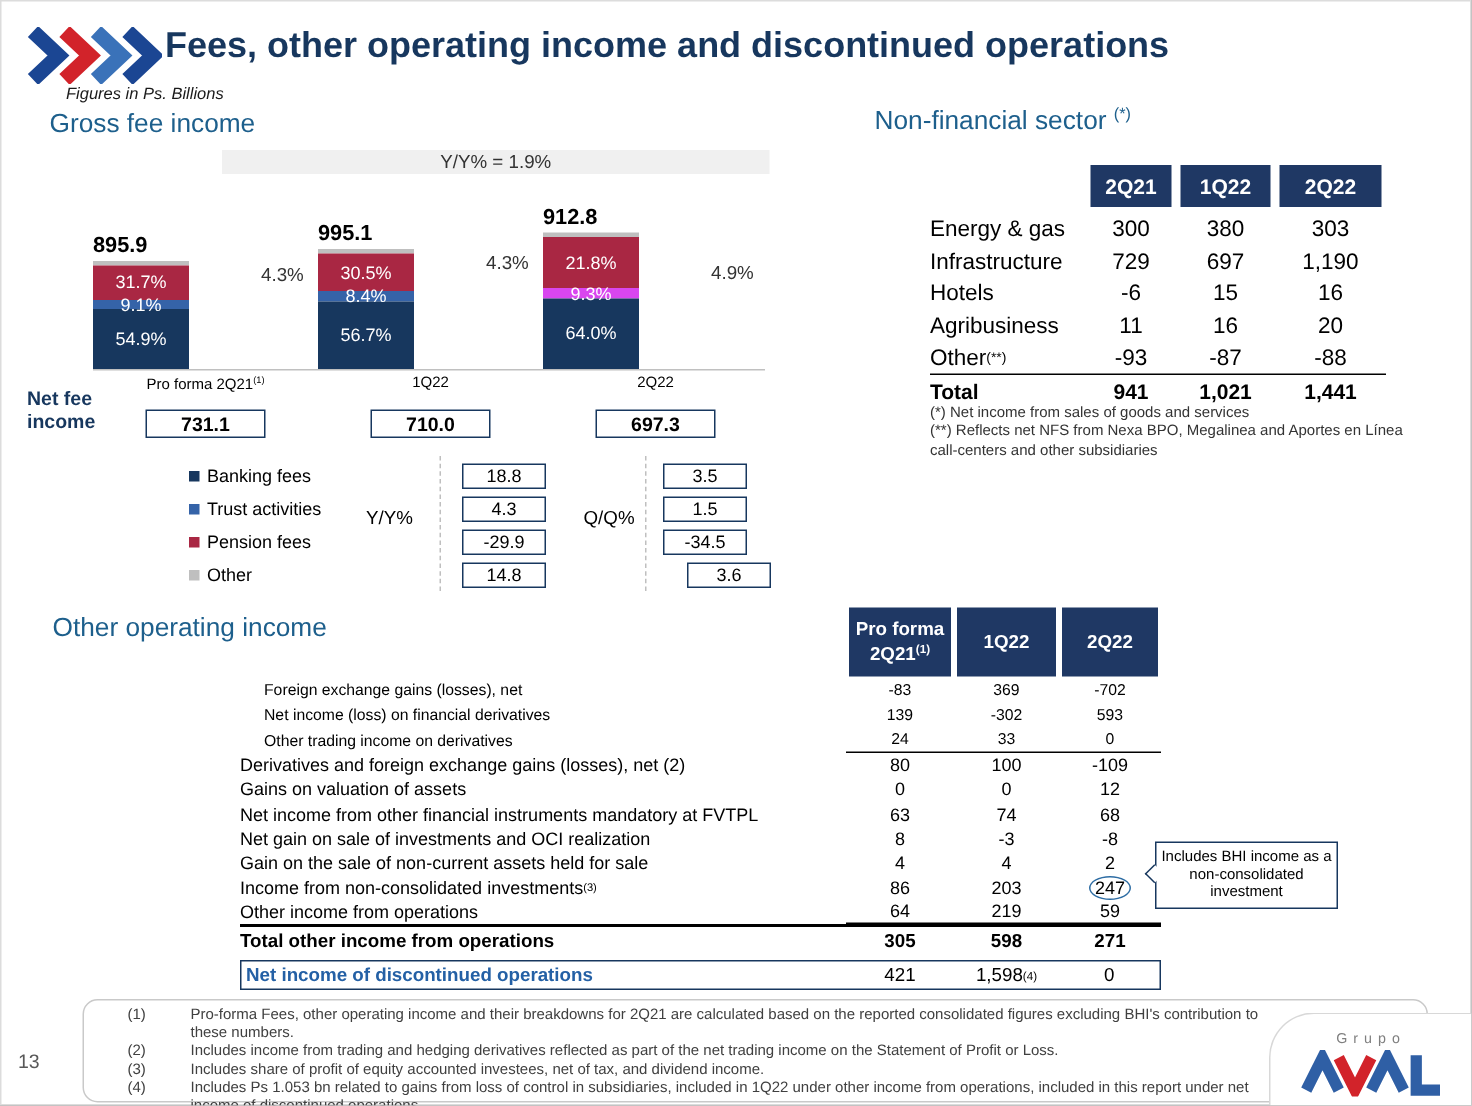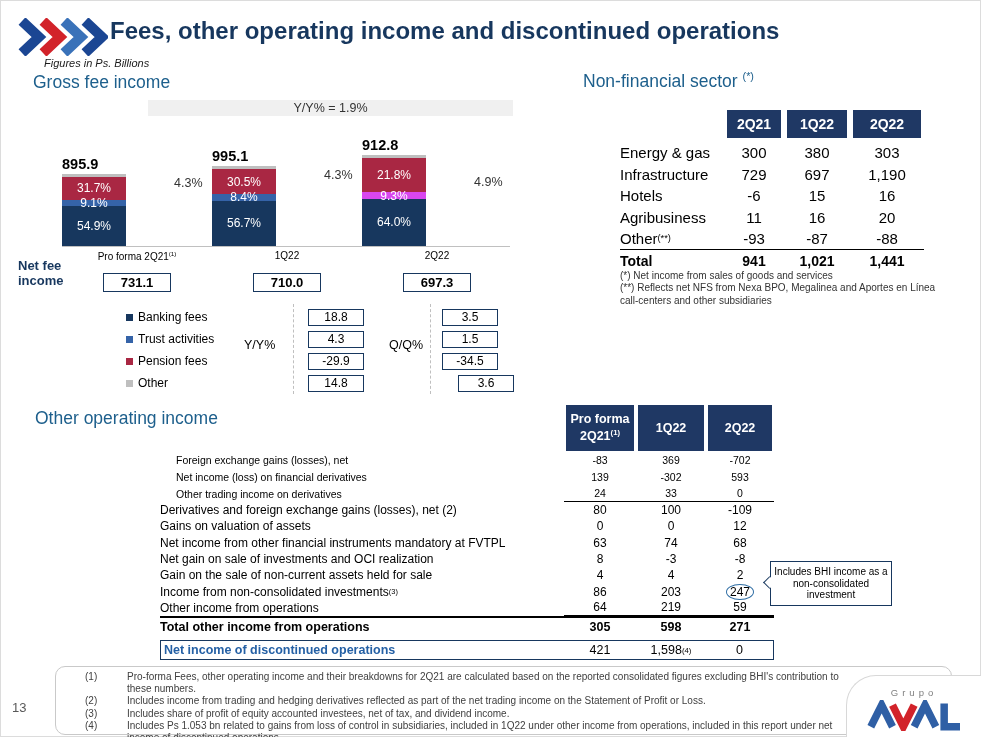--- a/index.html
+++ b/index.html
@@ -30,21 +30,21 @@
   .bar-stack{width:64px;display:flex;flex-direction:column;}
   .seg{display:flex;align-items:center;justify-content:center;}
   .seg span{position:relative;z-index:2;color:#fff;font-size:12px;}
   .out-label{position:absolute;left:calc(50% + 37px);font-size:12.5px;color:#333;}
   .axis{position:absolute;left:62px;top:246px;width:448px;height:1px;background:#C0C0C0;}
   .xlabels{position:absolute;left:62px;top:250px;width:450px;display:flex;}
   .xlabels>div{flex:1;text-align:center;font-size:10px;color:#000;}
   .netfee-label{position:absolute;left:18px;top:258px;width:62px;font-size:13px;font-weight:bold;color:#17375E;line-height:15px;}
   .netfee-row{position:absolute;left:62px;top:273px;width:450px;display:flex;}
   .netfee-row>div{flex:1;display:flex;justify-content:center;}
-  .netfee-box{width:68px;height:19px;border:1px solid #17375E;display:flex;align-items:center;justify-content:center;font-weight:bold;font-size:13px;}
+  .netfee-box{width:80px;height:19px;border:1px solid #17375E;display:flex;align-items:center;justify-content:center;font-weight:bold;font-size:13px;}
 
   
   .legend{position:absolute;left:126px;top:304px;width:375px;height:92px;font-size:12px;}
   .leg-item{position:absolute;left:0;display:flex;align-items:center;gap:5px;height:16px;}
   .leg-marker{width:7px;height:7px;display:inline-block;}
   .yoy-lab,.qoq-lab{position:absolute;top:34px;font-size:12.5px;color:#000;}
   .yoy-lab{left:118px;} .qoq-lab{left:263px;}
   .vbox{position:absolute;width:56px;height:17px;border:1px solid #17375E;background:#fff;
     display:flex;align-items:center;justify-content:center;font-size:12px;}
   .sep{position:absolute;top:0;height:90px;border-left:1px dashed #BFBFBF;}

